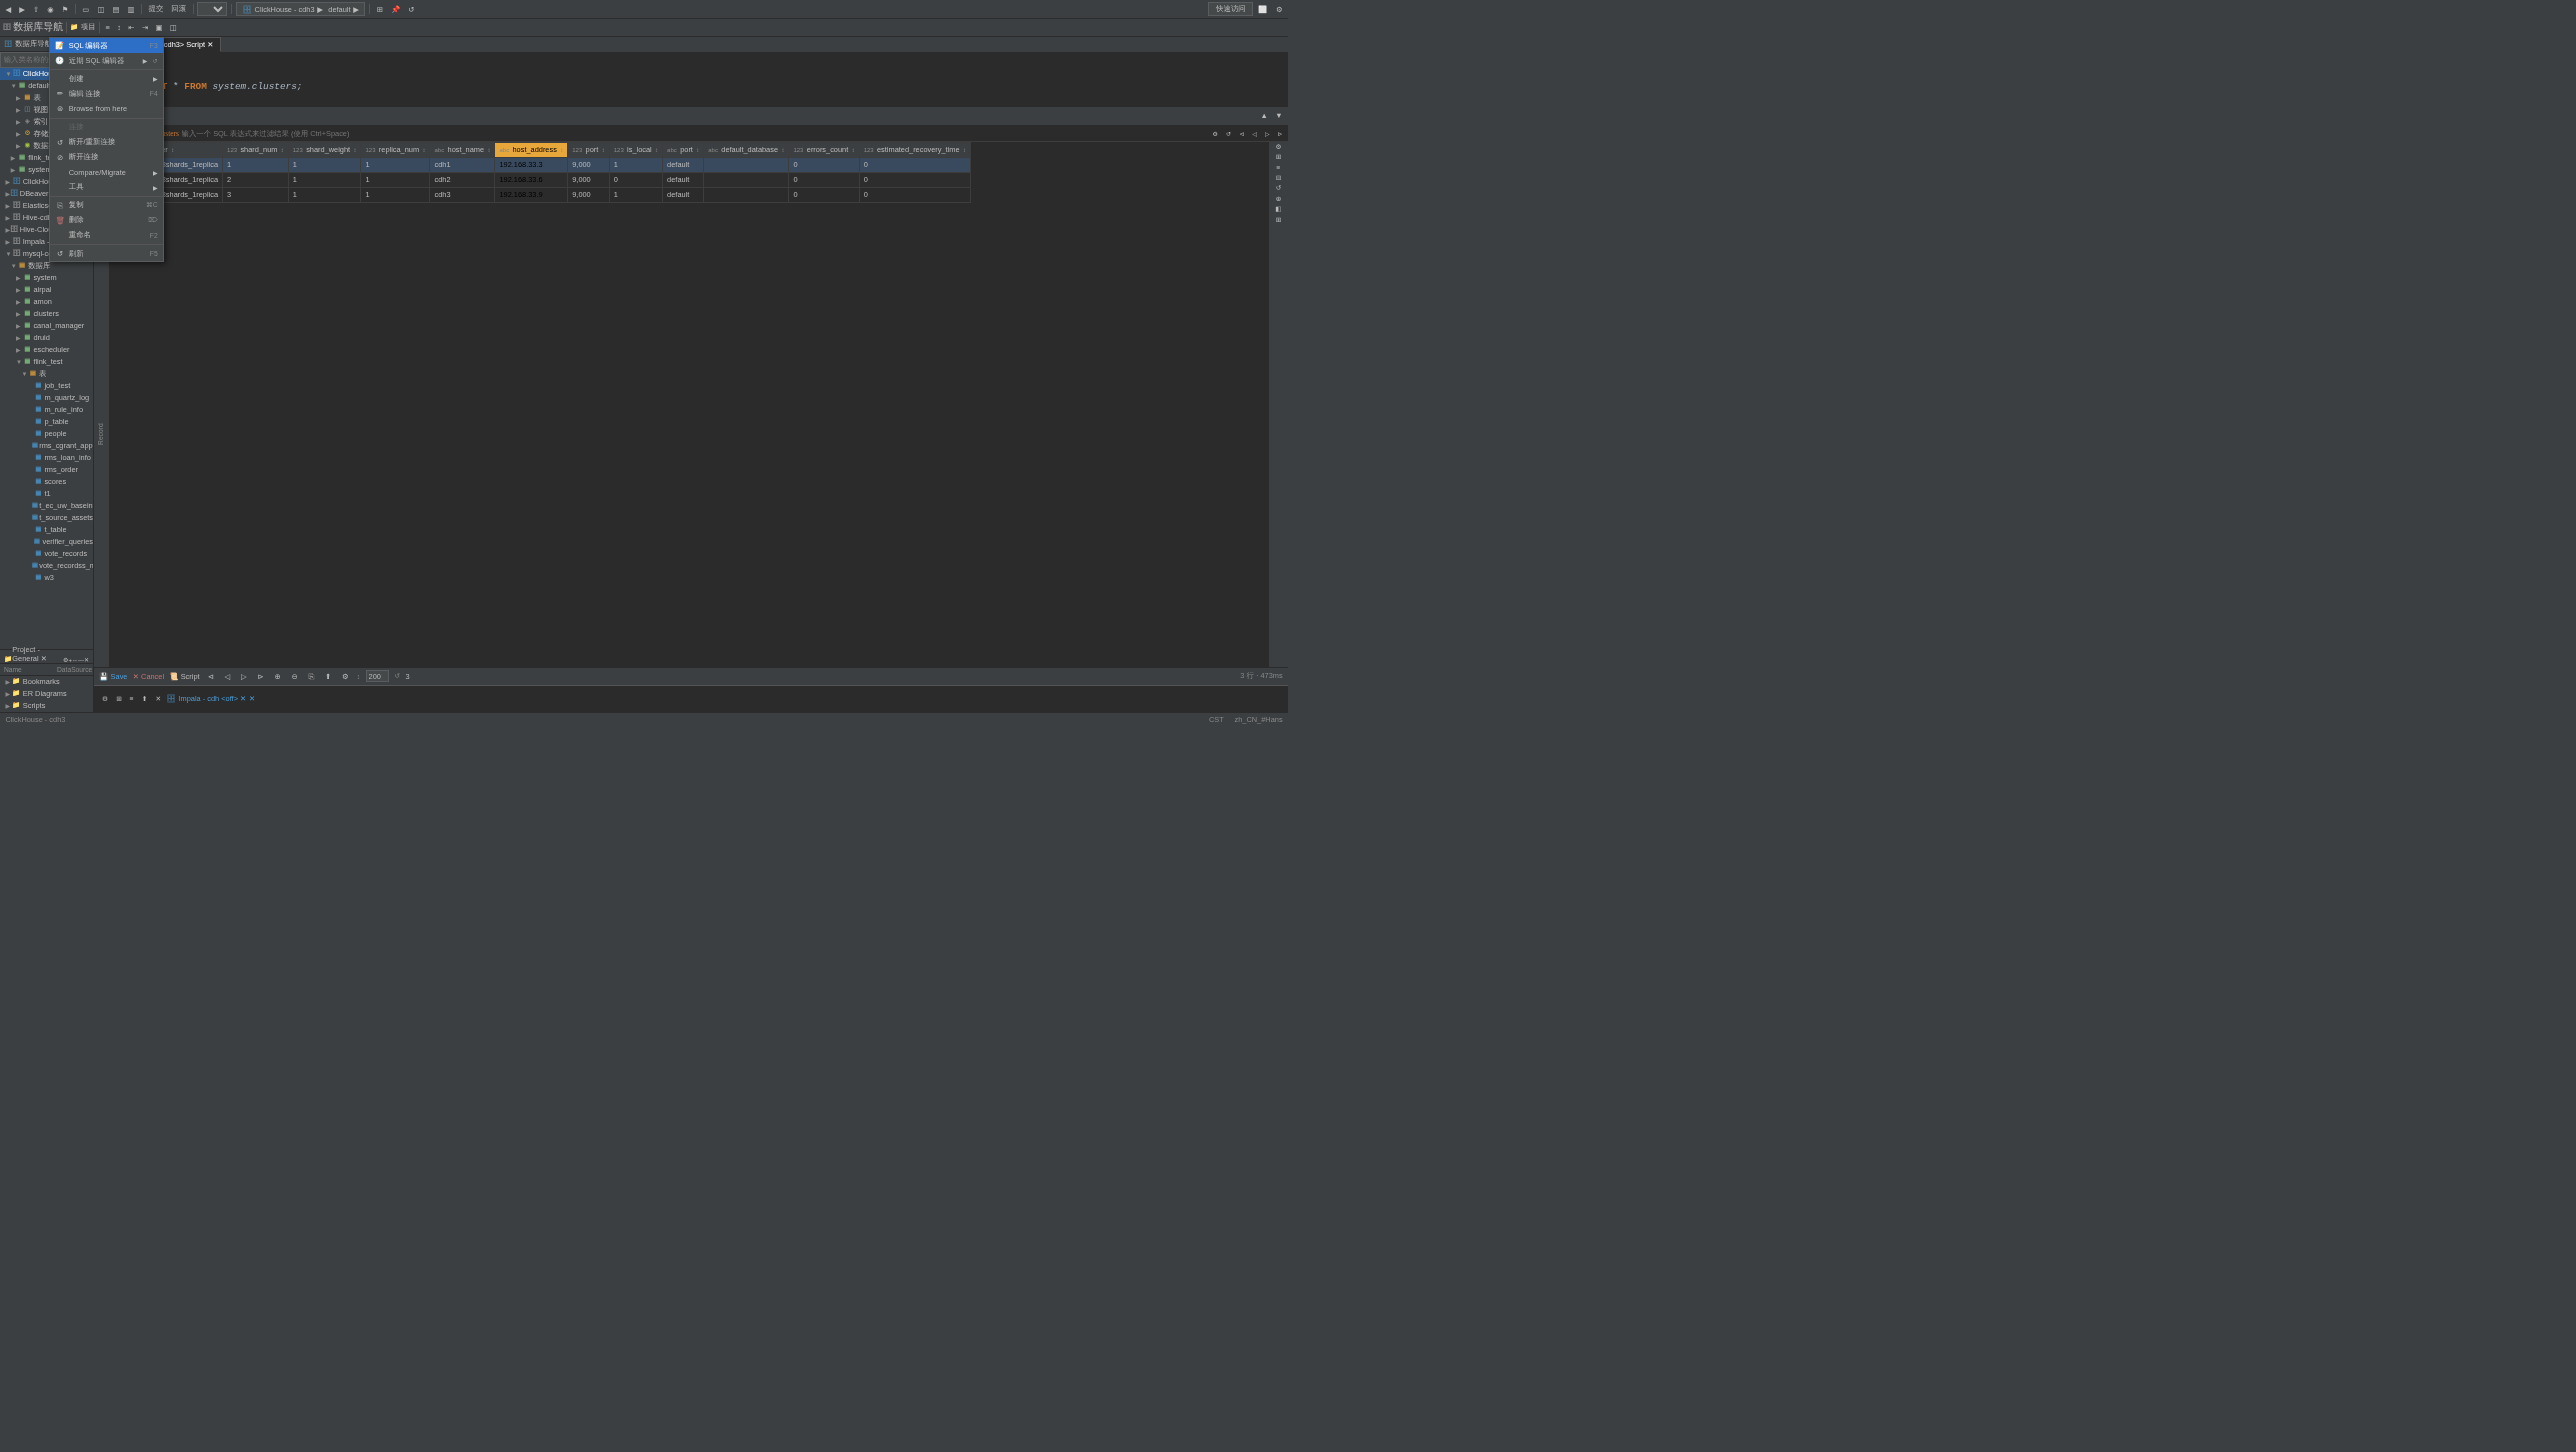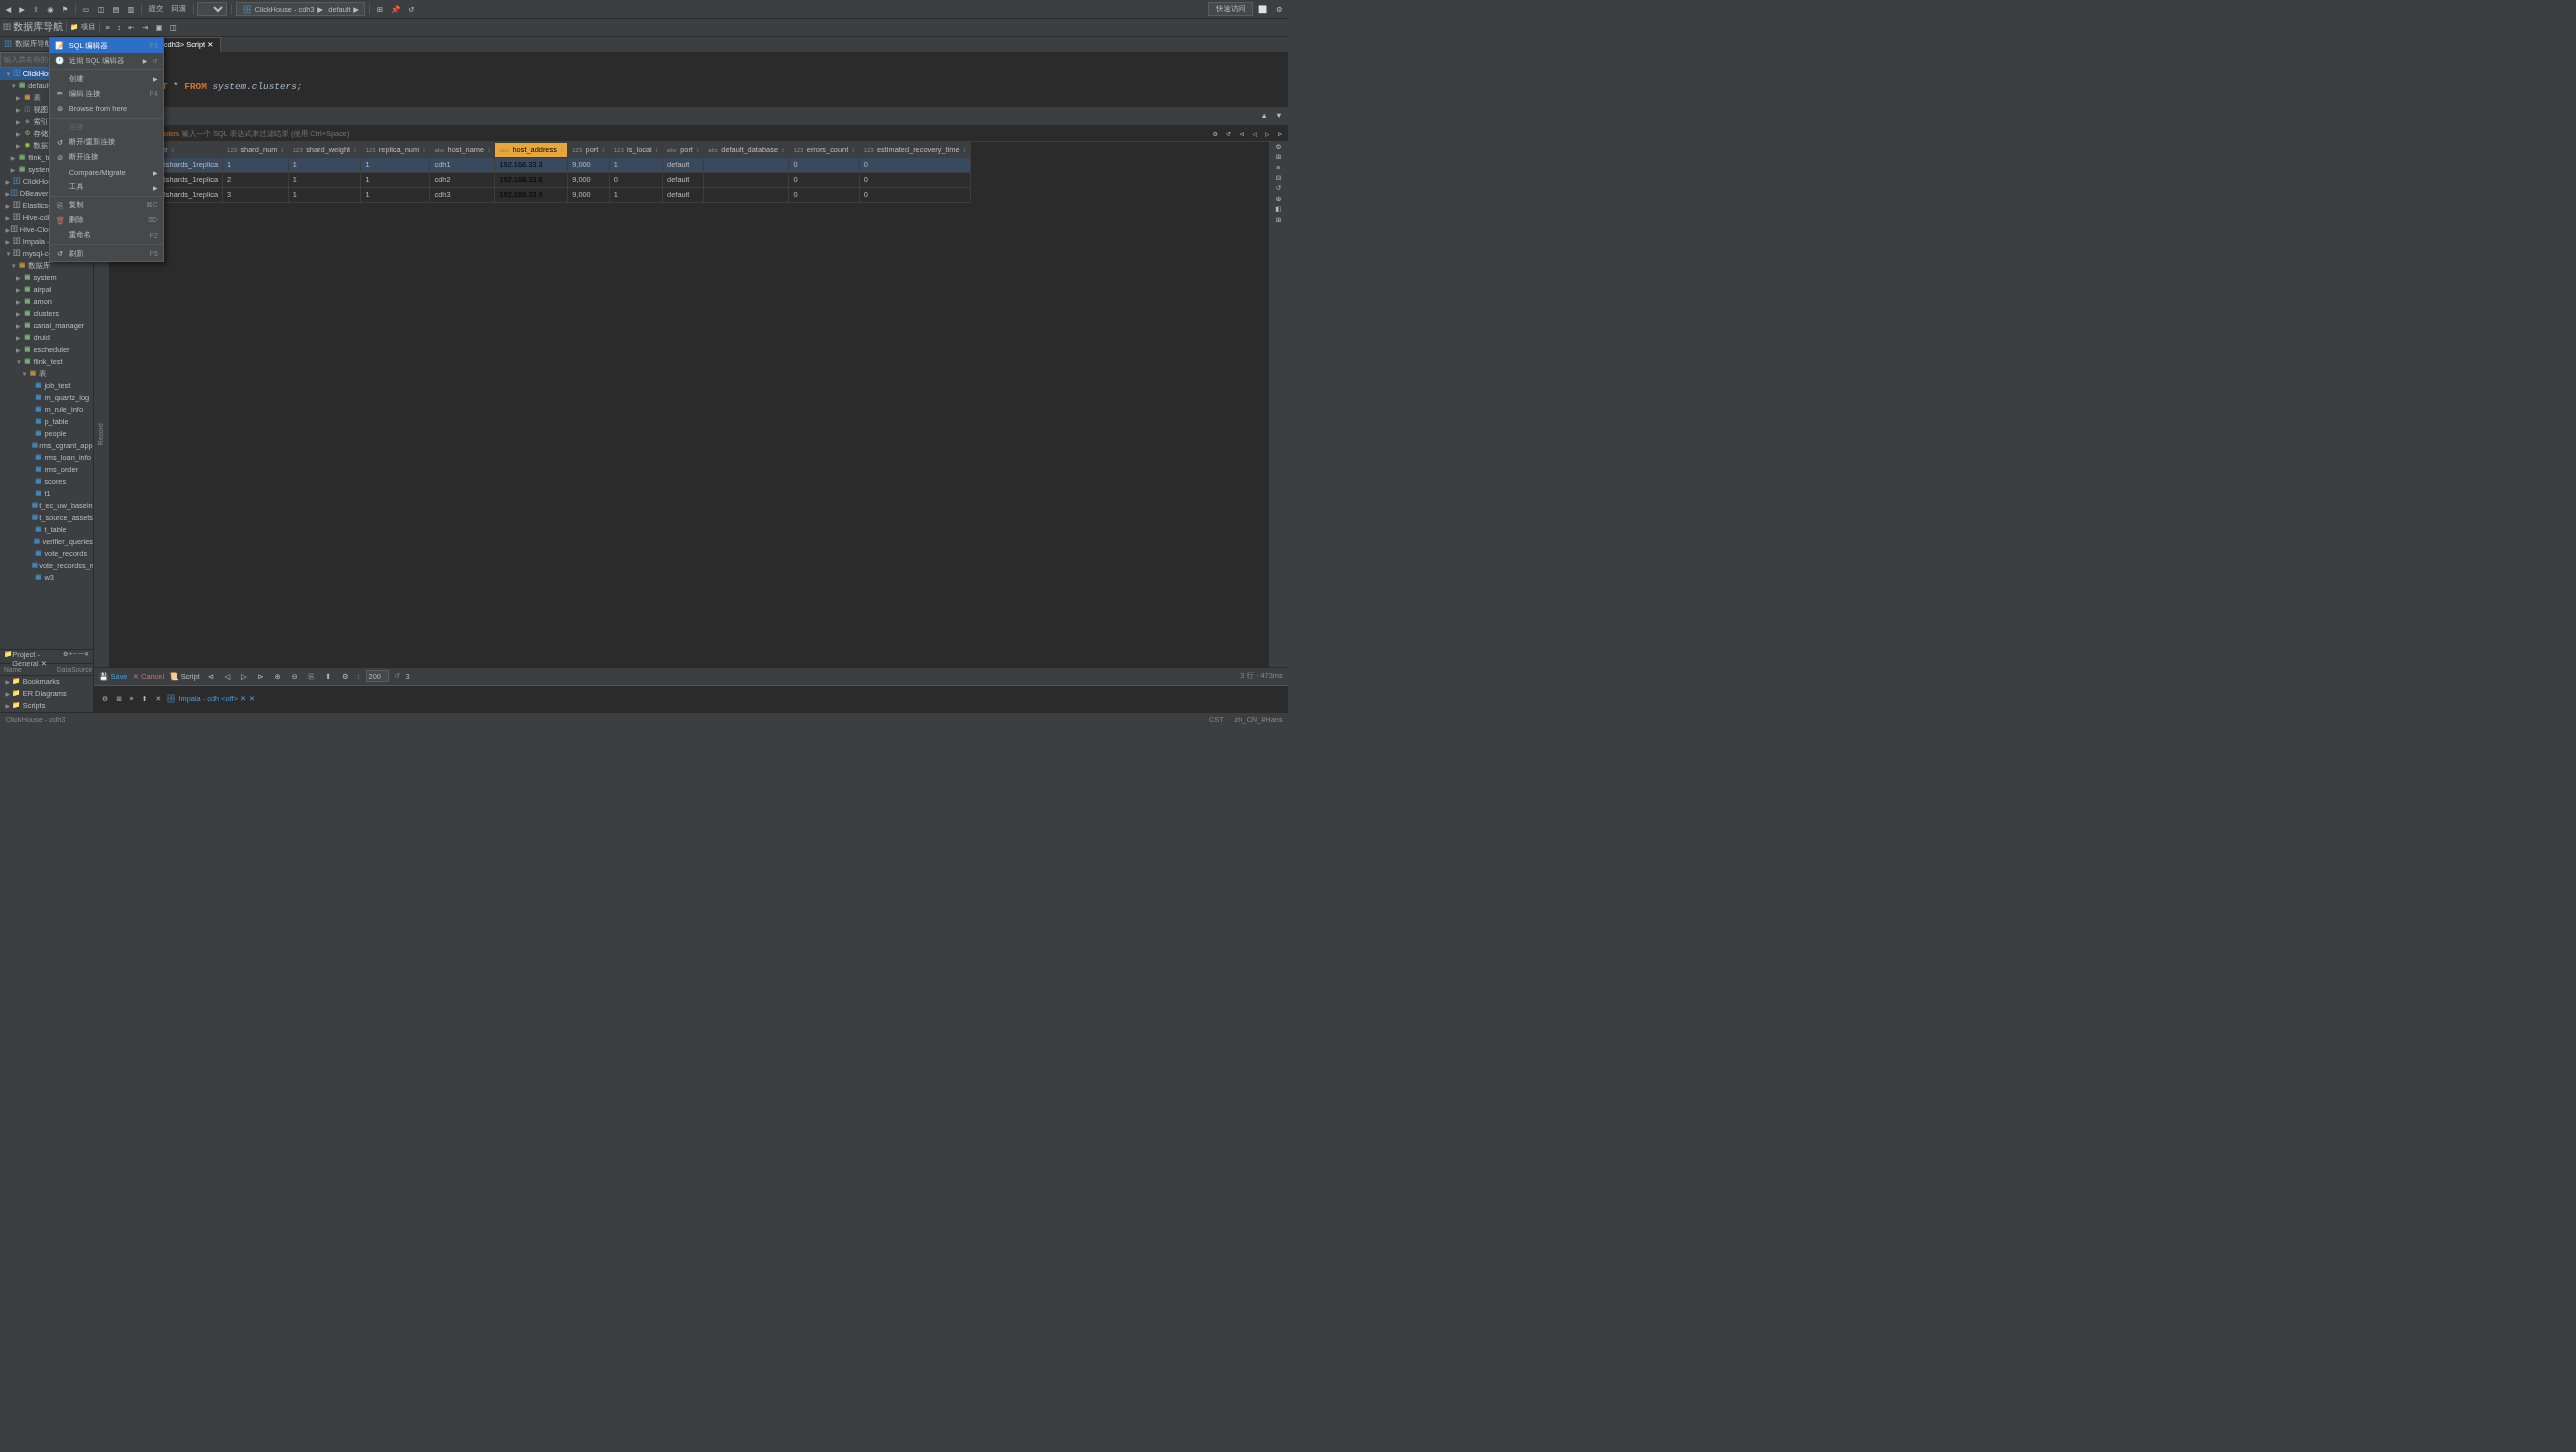--- a/index.html
+++ b/index.html
@@ -398,21 +398,21 @@
     .status-btn.script { color: #bbbbbb; }
     .status-info {
       color: #888;
       margin-left: auto;
     }
     .project-header {
       height: 14px;
       background: #3c3f41;
       border-bottom: 0.7px solid #2b2b2b;
       display: flex;
-      align-items: flex-start;
+      align-items: flex-end;
       padding: 0 4px;
       font-size: 7.4px;
       color: #bbbbbb;
     }
     .project-columns {
       display: flex;
       height: 12px;
       background: #3c3f41;
       border-bottom: 0.7px solid #2b2b2b;
       font-size: 6.7px;

